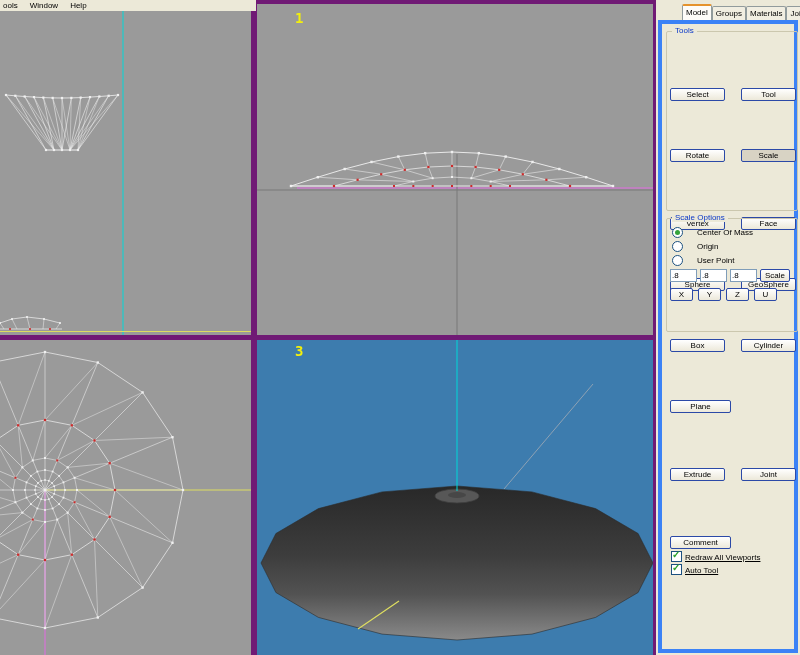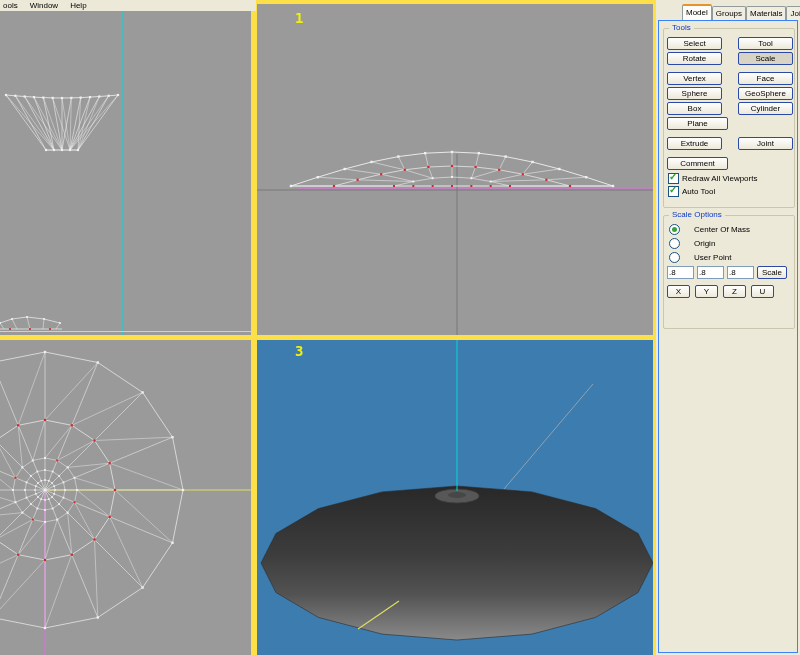--- a/index.html
+++ b/index.html
@@ -1,16 +1,16 @@
 <!DOCTYPE html>
 <html><head>
 <meta charset="utf-8">
 <style>
   html,body{margin:0;padding:0;background:#ece9d8;}
-  .app{position:relative;width:800px;height:655px;background:#fde047;overflow:hidden;
+  .app{position:relative;width:800px;height:655px;background:#701a75;overflow:hidden;
        font-family:"Liberation Sans",sans-serif;color:#000;}
 
   
   .menubar{position:absolute;left:0;top:0;width:253px;height:11px;background:#ece9d8;
            display:flex;align-items:center;gap:12px;padding-left:3px;font-size:8px;}
   .menubar span{cursor:default;}
 
   
   .viewport{position:absolute;background:#9a9a9a;overflow:hidden;}
   .vp-tl{left:0;top:11px;width:251px;height:324px;}
@@ -23,37 +23,37 @@
   .vp-tr .vp-label{left:38px;top:6px;}
   .vp-br .vp-label{left:38px;top:3px;}
 
   
   .panel{position:absolute;left:656px;top:0;width:144px;height:655px;background:#ece9d8;}
   .tabs{position:absolute;left:3px;top:4px;height:16px;display:flex;align-items:flex-end;margin-left:23px;}
   .tab{font-size:8px;padding:1px 3px;border:1px solid #919b9c;border-bottom:none;
        background:#f1eee1;border-radius:2px 2px 0 0;height:11px;line-height:11px;cursor:default;}
   .tab.active{background:#fdfcf8;border-top:2px solid #e5932c;height:12px;line-height:12px;position:relative;z-index:2;}
   .tabpage{position:absolute;left:2px;right:2px;top:20px;bottom:2px;
-           border:1px solid #3b82f6;background:#ece9d8;}
+           border:4px solid #3b82f6;background:#ece9d8;}
 
   .groupbox{position:absolute;border:1px solid #cbc7ae;border-radius:2px;}
   .gb-label{position:absolute;top:-6px;left:5px;background:#ece9d8;padding:0 3px;
             font-size:8px;color:#0a38c8;white-space:nowrap;}
   .gb-tools{left:4px;top:7px;width:130px;height:178px;}
   .gb-scale{left:4px;top:194px;width:130px;height:112px;}
   .rows{position:absolute;left:2px;right:1px;top:8px;}
 
-  .brow{display:flex;gap:16px;margin-bottom:2px;padding-left:1px;}
+  .brow{display:flex;gap:16px;margin-bottom:2px;padding-left:1px;margin-top:48px;}
   .btn{width:61px;height:13px;font-family:"Liberation Sans",sans-serif;font-size:8px;
        line-height:11px;text-align:center;border:1px solid #2b49a7;border-radius:2px;
        background:linear-gradient(#ffffff,#ece8d9);color:#000;padding:0;box-sizing:border-box;cursor:default;}
   .btn.pressed{background:#d8d3c4;}
   .sp{height:5px;}
 
-  .checkrow{display:flex;align-items:center;gap:3px;margin:3px 0 0 2px;font-size:8px;height:10px;}
+  .checkrow{display:flex;align-items:flex-end;gap:3px;margin:3px 0 0 2px;font-size:8px;height:10px;text-decoration:underline;}
   .checkbox{width:9px;height:9px;border:1px solid #1c5180;background:#fff;position:relative;flex:none;}
   .checkbox.checked::after{content:"\2713";position:absolute;left:0;top:-2px;font-size:10px;
        font-weight:bold;color:#2aa12a;line-height:10px;}
 
   .radiorow{display:flex;align-items:center;gap:14px;margin:0 0 4px 3px;font-size:8px;height:10px;}
   .radio{width:9px;height:9px;border-radius:50%;border:1px solid #1c5180;background:#fff;position:relative;flex:none;}
   .radio.selected::after{content:"";position:absolute;left:2px;top:2px;width:5px;height:5px;
        border-radius:50%;background:#35a33a;}
 
   .inputrow{display:flex;gap:3px;margin:3px 0 0 1px;}

